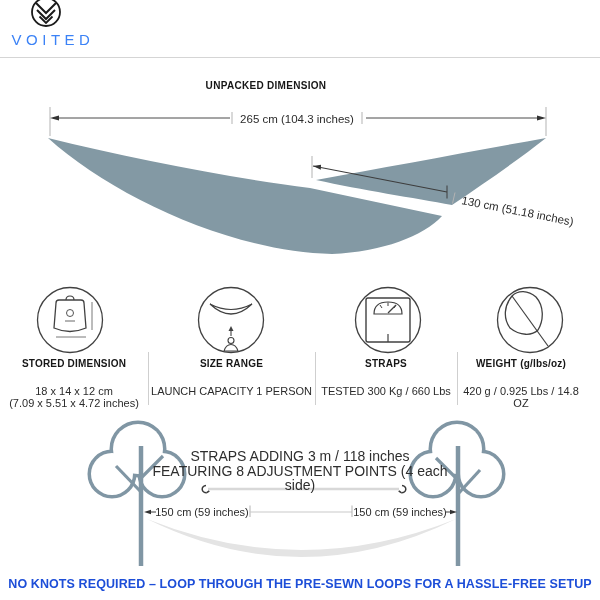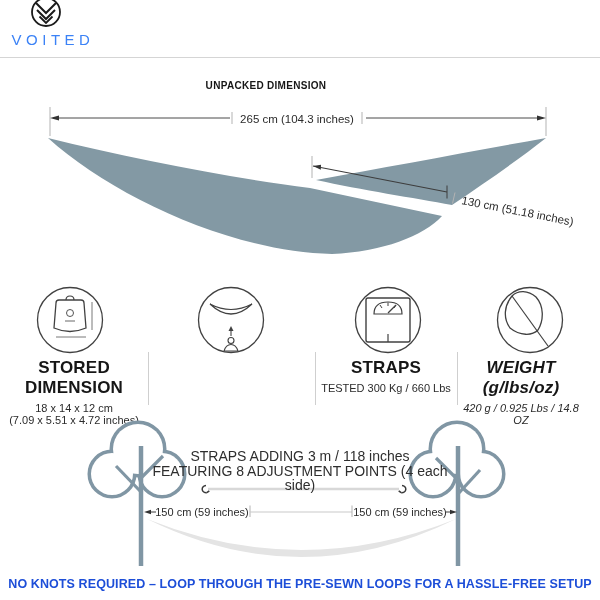--- a/index.html
+++ b/index.html
@@ -11,21 +11,21 @@
   
   .header{left:0;top:0;width:600px;height:57px;border-bottom:1px solid #d5d5d5;}
   .brand-name{left:8px;top:31px;width:90px;text-align:center;font-size:15px;font-weight:500;
     letter-spacing:4.5px;color:#3b82f6;}
   .product-title{left:100px;top:29px;font-size:13.5px;font-weight:700;letter-spacing:.3px;color:#161616;}
   
   .unpacked-heading{left:0;top:80px;width:532px;text-align:center;font-size:10px;font-weight:700;
     letter-spacing:.3px;color:#161616;}
   
   .spec-col{top:358px;text-align:center;}
-  .spec-title{font-size:17px;font-weight:700;letter-spacing:.2px;color:#161616;margin-bottom:4px;}
+  .spec-title{font-size:10px;font-weight:700;letter-spacing:.2px;color:#161616;margin-bottom:16px;}
   .spec-line{font-size:11px;line-height:12px;color:#2b2b2b;}
   .vdiv{top:352px;width:1px;height:53px;background:#cfcfcf;}
   
   .straps-text{left:150px;top:449px;width:300px;text-align:center;font-size:14px;line-height:14.5px;color:#2e2e2e;}
   
   .footer-note{left:0;top:577px;width:600px;text-align:center;font-size:12.5px;font-weight:700;
     letter-spacing:.1px;color:#1d4ed8;}
   svg{display:block;}
   .dim-text{font-size:11.5px;fill:#2b2b2b;}
   .dim-text-sm{font-size:11px;fill:#2b2b2b;}
@@ -113,25 +113,29 @@
       <path d="M 512,10 C 504,20 503,32 510,42 C 520,50 532,50 538,44 C 544,34 544,20 536,11 C 528,4 518,4 512,10 Z" stroke-width="1.3"></path>
       <line x1="548" y1="60" x2="512" y2="10" stroke-width="1.2"></line>
     </g>
   </svg>
 
   <div class="abs spec-col" style="left:0;width:148px;">
     <div class="spec-title">STORED DIMENSION</div>
     <div class="spec-line">18 x 14 x 12 cm</div>
     <div class="spec-line">(7.09 x 5.51 x 4.72 inches)</div>
   </div>
+  <div class="abs spec-col" style="left:148px;width:167px;">
+    <div class="spec-title">SIZE RANGE</div>
+    <div class="spec-line">LAUNCH CAPACITY 1 PERSON</div>
+  </div>
   <div class="abs spec-col" style="left:315px;width:142px;">
     <div class="spec-title">STRAPS</div>
     <div class="spec-line">TESTED 300 Kg / 660 Lbs</div>
   </div>
-  <div class="abs spec-col" style="left:457px;width:128px;font-style:italic;">
+  <div class="abs spec-col" style="left:457px;width:128px;">
     <div class="spec-title">WEIGHT (g/lbs/oz)</div>
     <div class="spec-line">420 g / 0.925 Lbs / 14.8 OZ</div>
   </div>
   <div class="abs vdiv" style="left:148px;"></div>
   <div class="abs vdiv" style="left:315px;"></div>
   <div class="abs vdiv" style="left:457px;"></div>
 
   <svg class="abs" style="left:0;top:418px;" width="600" height="160" viewBox="0 0 600 160">
 
     <path d="M 147,101 Q 301,163 456,101 Q 301,177 147,101 Z" fill="#E4E4E4"></path>

